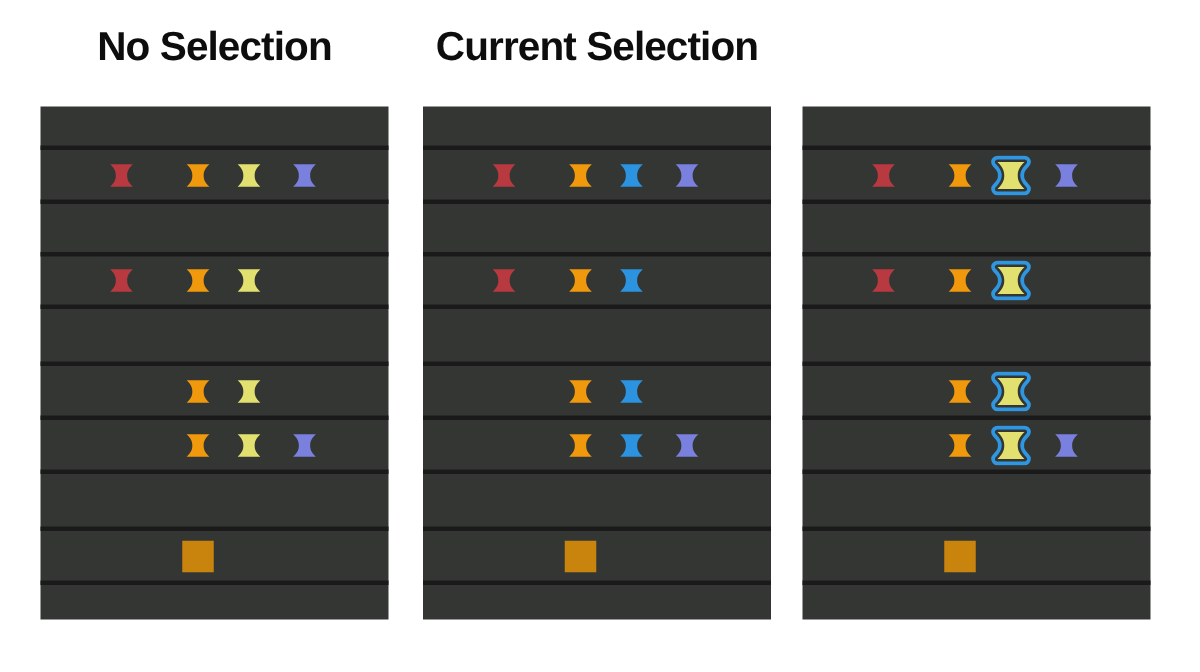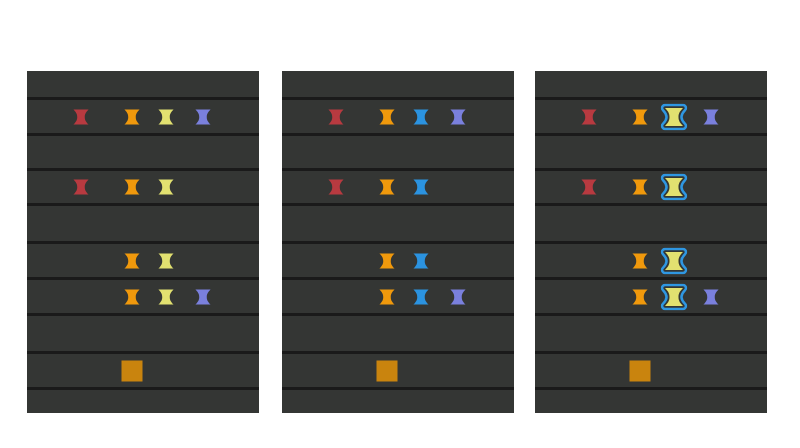--- a/index.html
+++ b/index.html
@@ -56,20 +56,22 @@
     transform: translate(-50%, -50%);
     width: 21px;
     height: 21px;
   }
 </style>
 </head>
 <body>
 
 <div class="fig">
 
+  <div class="panel-title" style="left:2px;  width:282px;">No Selection</div>
+  <div class="panel-title" style="left:257px;width:282px;">Current Selection</div>
 
   <div class="panel" style="left:27px;  width:232px;">
       <div class="t-row with-div" style="height: 26px;"></div>
       <div class="t-row with-div" style="height: 33px;">
         <span class="kf" style="left: 54px;">
           <svg width="19" height="17" viewBox="0 0 20 18" aria-hidden="true">
             <path d="M2 1 L18 1 C14.5 4.5 14 6.5 14 9 C14 11.5 14.5 13.5 18 17 L2 17 C5.5 13.5 6 11.5 6 9 C6 6.5 5.5 4.5 2 1 Z" fill="#b83a40"></path>
           </svg>
         </span>
         <span class="kf" style="left: 105px;">

